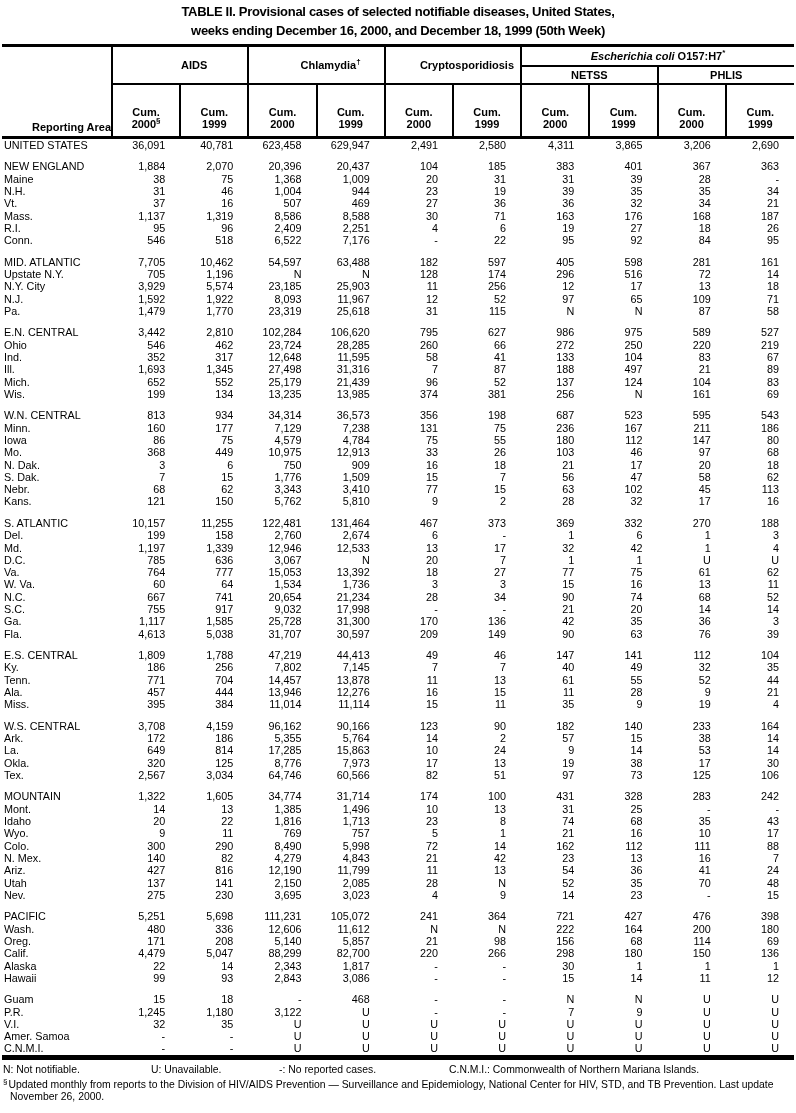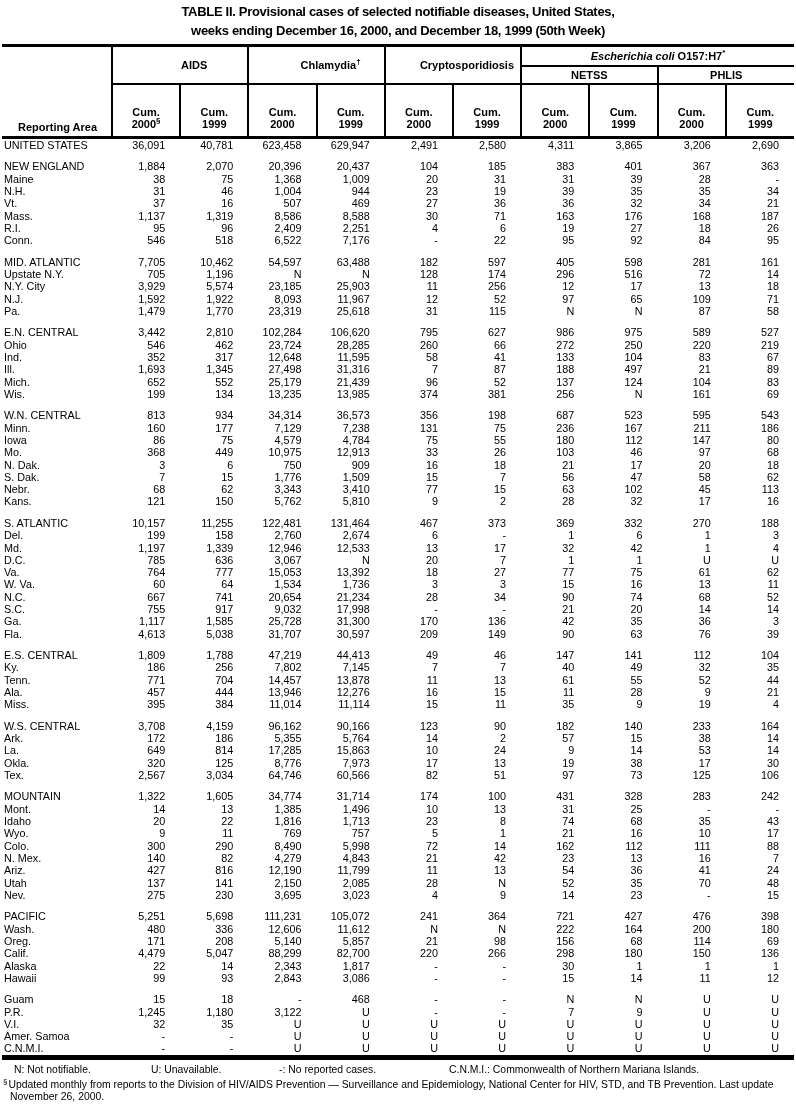--- a/index.html
+++ b/index.html
@@ -15,21 +15,21 @@
   }
   table {
     border-collapse:collapse; table-layout:fixed;
     width:792px; margin:4px 2px 0 2px;
     border-top:3px solid #000; border-bottom:5px solid #000;
   }
   col.c-lbl { width:110px; }
   col.c-num { width:68.2px; }
   thead th { font-weight:bold; padding:0; text-align:center; vertical-align:middle; font-size:11px; }
   th.reporting {
-    text-align:center; vertical-align:bottom;
+    text-align:right; vertical-align:bottom;
     border-right:2px solid #000; border-bottom:3px solid #000;
     padding:0 0 3px 2px; font-size:11px;
   }
   th.grp {
     border-left:2px solid #15803d; border-right:2px solid #000; border-bottom:2px solid #000;
     height:35px;
     padding-left:28px;
   }
   th.ecoli { border-left:2px solid #000; border-bottom:2px solid #000; height:18px; }
   th.ecoli .it { font-style:italic; }
@@ -44,21 +44,21 @@
   tbody td {
     font-size:10.8px; line-height:12.3px; height:12.3px;
     padding:0; white-space:nowrap; overflow:hidden;
   }
   td.lbl { text-align:left; padding-left:2px; }
   td.num { text-align:right; padding-right:15px; }
   tr.gap td { height:9.2px; }
   .footer { margin:4px 2px 0 3px; font-size:10.4px; line-height:12.1px; }
   .legend { position:relative; height:12.1px; }
   .legend span { position:absolute; top:0; white-space:nowrap; }
-  .legend .li0 { left:11px; }
+  .legend .li0 { left:0; }
   .legend .li1 { left:148px; }
   .legend .li2 { left:276px; }
   .legend .li3 { left:446px; }
   .fn { padding-left:7px; text-indent:-7px; }
   .fn sup { font-size:8px; margin-right:1px; }
   .fn .it { font-style:italic; }
 </style>
 </head>
 <body>
 

